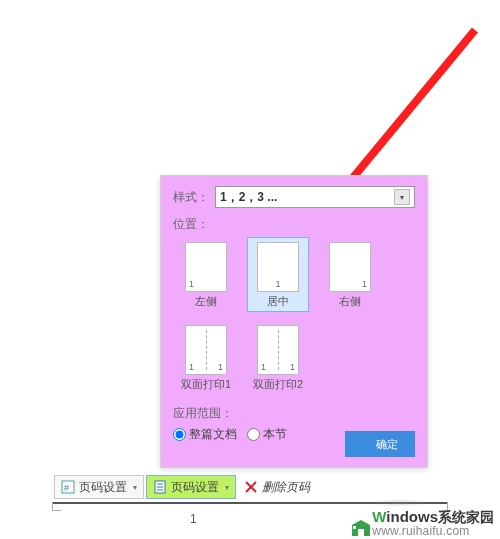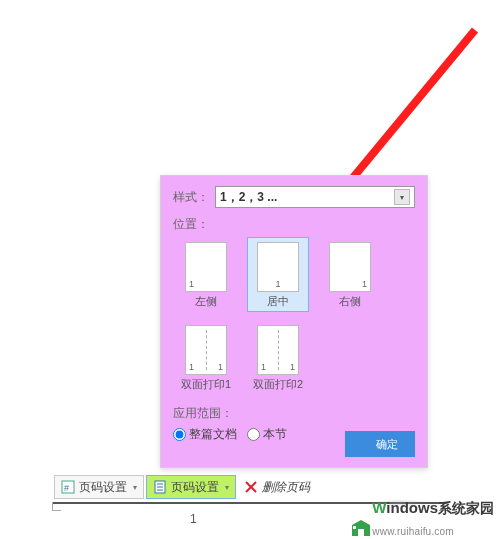--- a/index.html
+++ b/index.html
@@ -202,21 +202,21 @@
     display: flex;
     align-items: flex-end;
   }
   .wm-logo {
     width: 22px; height: 20px;
     position: relative;
   }
   .wm-logo svg { width:22px; height:20px; }
   .wm-text { display:flex; flex-direction:column; line-height:1; }
   .wm-text .big { font-size:15px; font-weight:bold; }
-  .wm-text .small { font-size:10px; color:#888; letter-spacing:0.2px; margin-top:12px;}
+  .wm-text .small { font-size:12px; color:#888; letter-spacing:0.2px; margin-top:1px;}
   .wm-text .big .w { color:#35a24a; }
   .wm-text .big .rest { color:#3a3a3a; }
   .wm-text .big .cn { color:#3a3a3a; font-size:14px; }
 
   
 </style>
 </head>
 <body>
 
 <svg class="arrow-svg" width="500" height="539">

